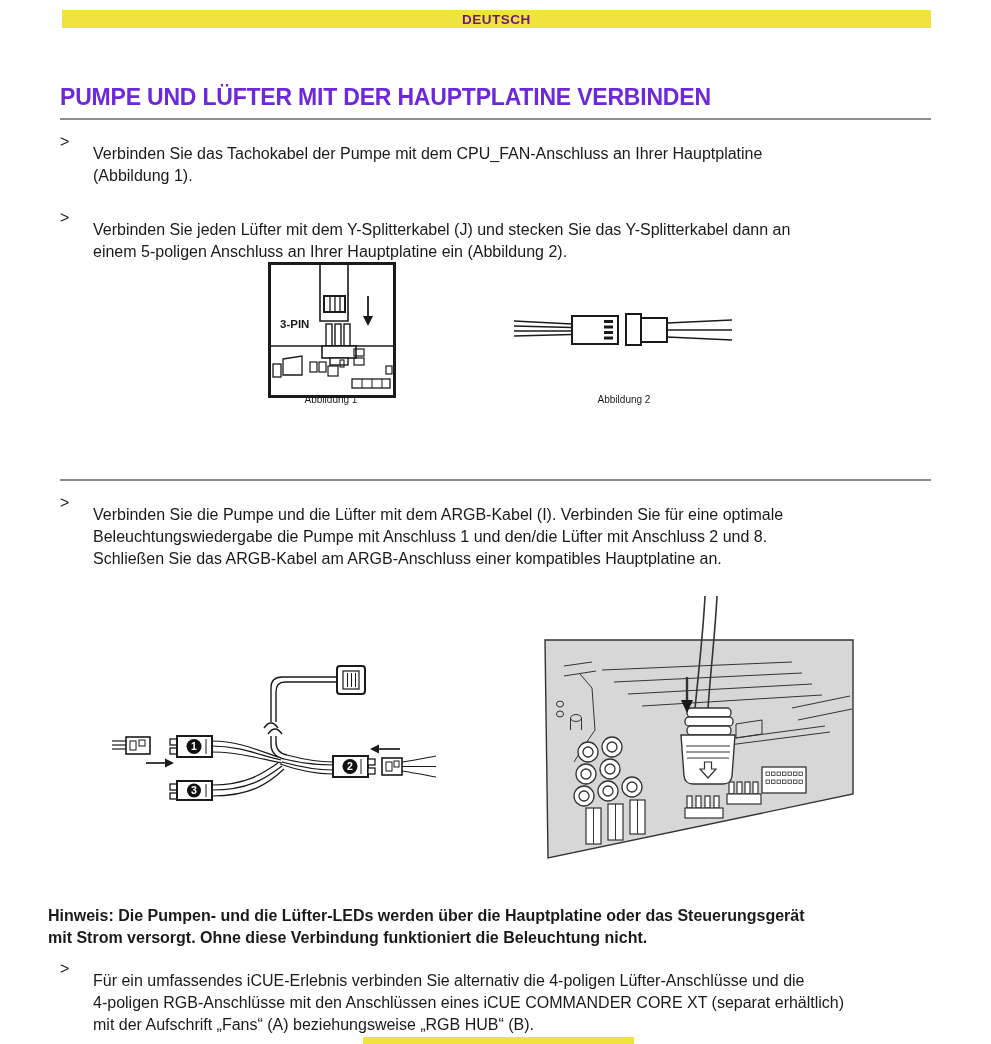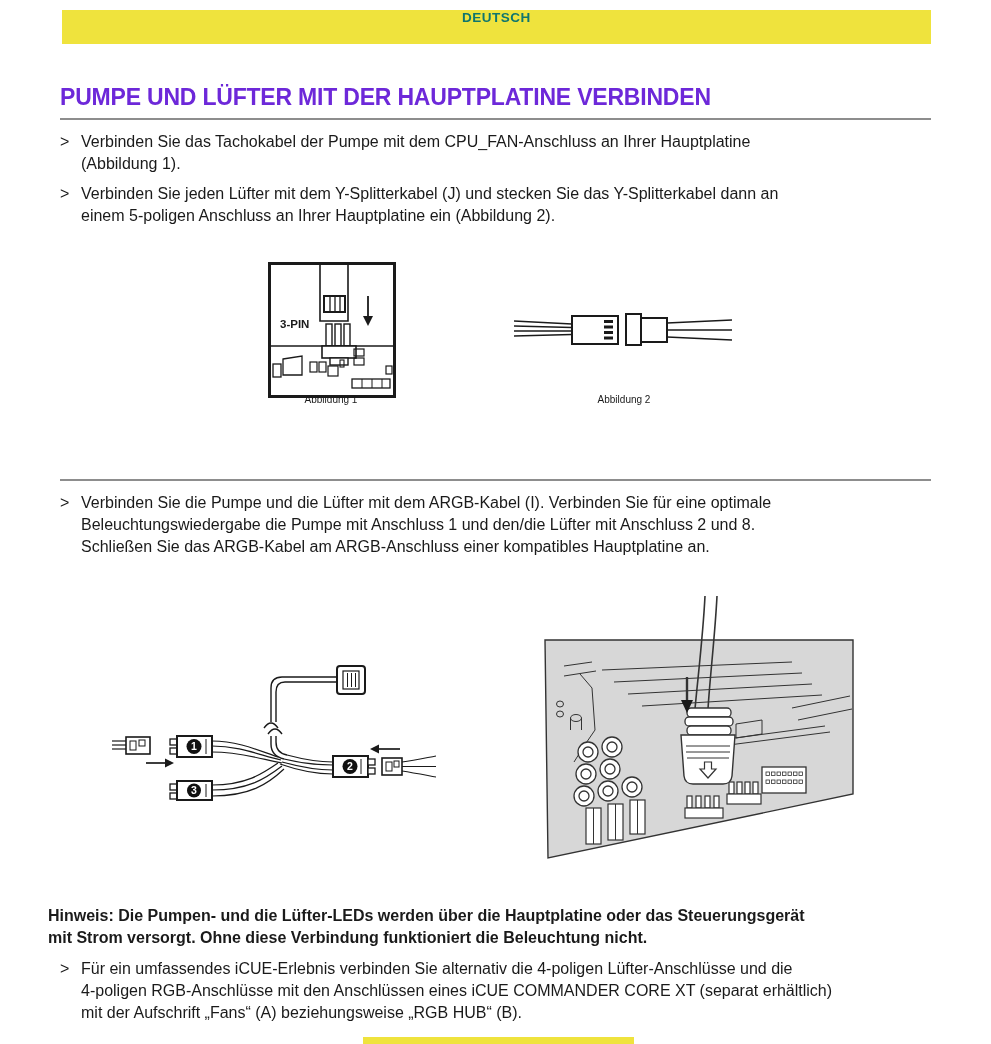--- a/index.html
+++ b/index.html
@@ -2,32 +2,32 @@
 <html><head>
 <meta charset="utf-8">
 <style>
   html,body{margin:0;padding:0;}
   body{
     width:991px;height:1044px;position:relative;background:#fff;overflow:hidden;
     font-family:"Liberation Sans",sans-serif;color:#1a1a1a;
   }
   .abs{position:absolute;}
   .banner{
-    left:62px;top:10px;width:869px;height:34px;
-    display:flex;justify-content:center;
-    font-weight:bold;font-size:13.5px;letter-spacing:.5px;color:#0f766e;
+    left:62px;top:10px;width:869px;height:18px;
+    display:flex;align-items:center;justify-content:center;
+    font-weight:bold;font-size:13.5px;letter-spacing:.5px;color:#701a75;
   }
   .sec{left:60px;width:871px;}
   .sec-1{top:84px;}
   .sec-2{top:479px;}
   .sec h1{margin:0 0 7px 0;font-size:23px;font-weight:bold;letter-spacing:-.2px;color:#6d28d9;}
   .rule{height:2px;background:#8d8d8d;margin:0 0 11px 0;}
   .bullet{display:flex;margin-bottom:8px;font-size:16px;line-height:22px;}
   .bullet .mk{width:21px;flex:none;}
-  .bullet p{margin:0;white-space:pre-line;}
+  .bullet p{margin:12px;white-space:pre-line;}
   .caption{top:394px;width:170px;text-align:center;font-size:10px;}
   .cap-1{left:246px;}
   .cap-2{left:539px;}
   .note{left:48px;top:889px;width:880px;font-weight:bold;font-size:16px;line-height:22px;white-space:pre-line;}
   .footer-bullet{left:60px;top:958px;width:880px;}
   .bottom-strip{left:363px;top:1037px;width:271px;height:7px;}
   svg{display:block;}
   svg text.numlbl{font-family:"Liberation Sans",sans-serif;font-weight:bold;font-size:10.5px;fill:#fff;}
   svg text.pinlbl{font-family:"Liberation Sans",sans-serif;font-weight:bold;font-size:11.5px;fill:#1a1a1a;}
 </style>

